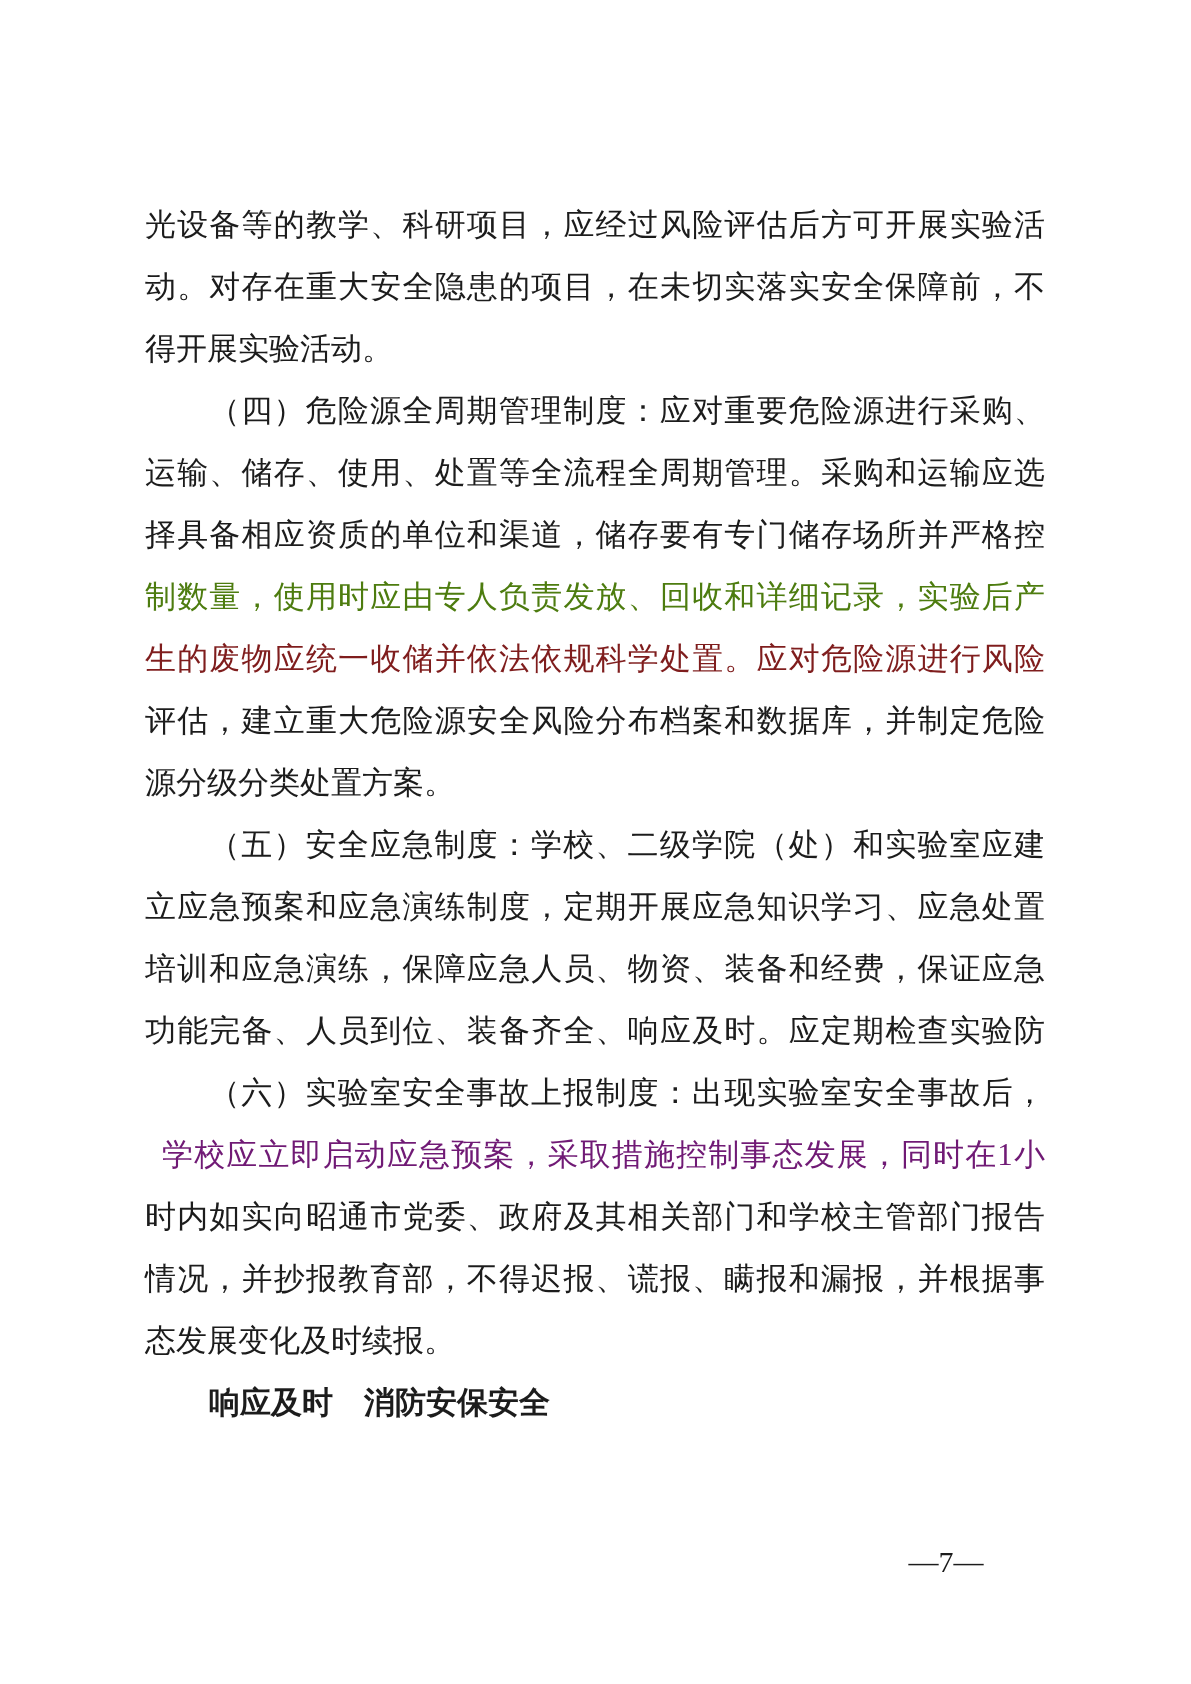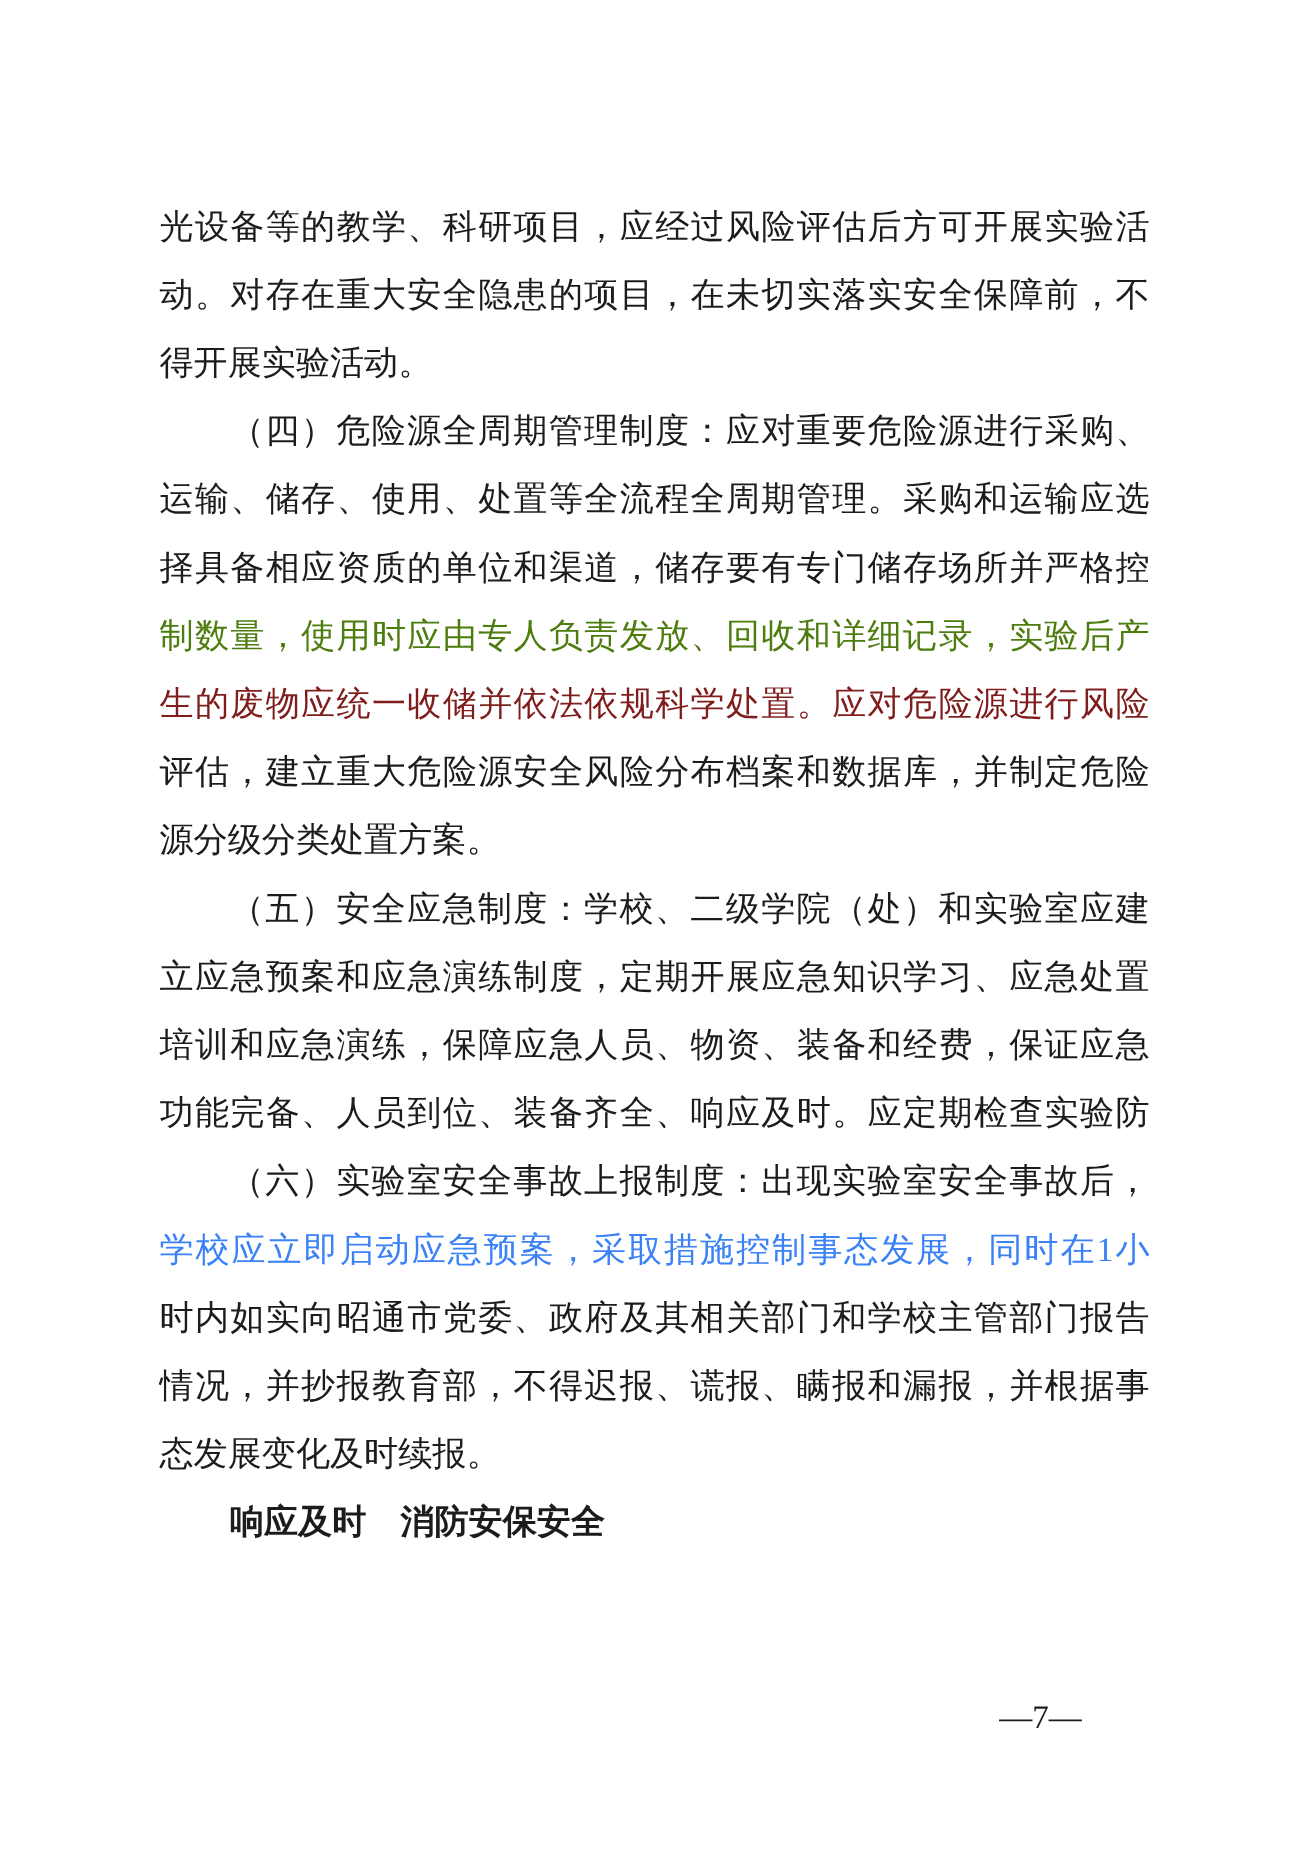--- a/index.html
+++ b/index.html
@@ -10,21 +10,21 @@
     font-family: "Liberation Serif", "DejaVu Serif", serif;
     overflow: hidden;
   }
   .page {
     position: absolute;
     inset: 0;
   }
   .text-block {
     position: absolute;
     left: 145px;
-    top: 175px;
+    top: 194px;
     width: 900px;
   }
   .line {
     height: 62px;
     line-height: 62px;
     font-size: 31px;
     color: #1c1c1c;
     white-space: nowrap;
     font-weight: 400;
   }
@@ -65,20 +65,20 @@
       <div class="line just" style="color: rgb(28, 28, 28);">择具备相应资质的单位和渠道，储存要有专门储存场所并严格控</div>
       <div class="line just" style="color: #4d7c0f;">制数量，使用时应由专人负责发放、回收和详细记录，实验后产</div>
       <div class="line just" style="color: #7f1d1d;">生的废物应统一收储并依法依规科学处置。应对危险源进行风险</div>
       <div class="line just" style="color: rgb(28, 28, 28);">评估，建立重大危险源安全风险分布档案和数据库，并制定危险</div>
       <div class="line" style="color: rgb(28, 28, 28);">源分级分类处置方案。</div>
       <div class="line indent just" style="color: rgb(28, 28, 28);">（五）安全应急制度：学校、二级学院（处）和实验室应建</div>
       <div class="line just" style="color: rgb(28, 28, 28);">立应急预案和应急演练制度，定期开展应急知识学习、应急处置</div>
       <div class="line just" style="color: rgb(28, 28, 28);">培训和应急演练，保障应急人员、物资、装备和经费，保证应急</div>
       <div class="line just" style="color: rgb(28, 28, 28);">功能完备、人员到位、装备齐全、响应及时。应定期检查实验防</div>
       <div class="line indent just" style="color: rgb(28, 28, 28);">（六）实验室安全事故上报制度：出现实验室安全事故后，</div>
-      <div class="line just" style="color: #3b82f6;">学校应立即启动应急预案，采取措施控制事态发展，同时在1小</div>
+      <div class="line just" style="color: #701a75; margin-left: 17px;">学校应立即启动应急预案，采取措施控制事态发展，同时在1小</div>
       <div class="line just" style="color: rgb(28, 28, 28);">时内如实向昭通市党委、政府及其相关部门和学校主管部门报告</div>
       <div class="line just" style="color: rgb(28, 28, 28);">情况，并抄报教育部，不得迟报、谎报、瞒报和漏报，并根据事</div>
       <div class="line" style="color: rgb(28, 28, 28);">态发展变化及时续报。</div>
       <div class="line heading indent" style="color: rgb(28, 28, 28);">响应及时　消防安保安全</div>
     </div>
   <div class="page-number">—7—</div>
 </div>
 
 </body></html>

